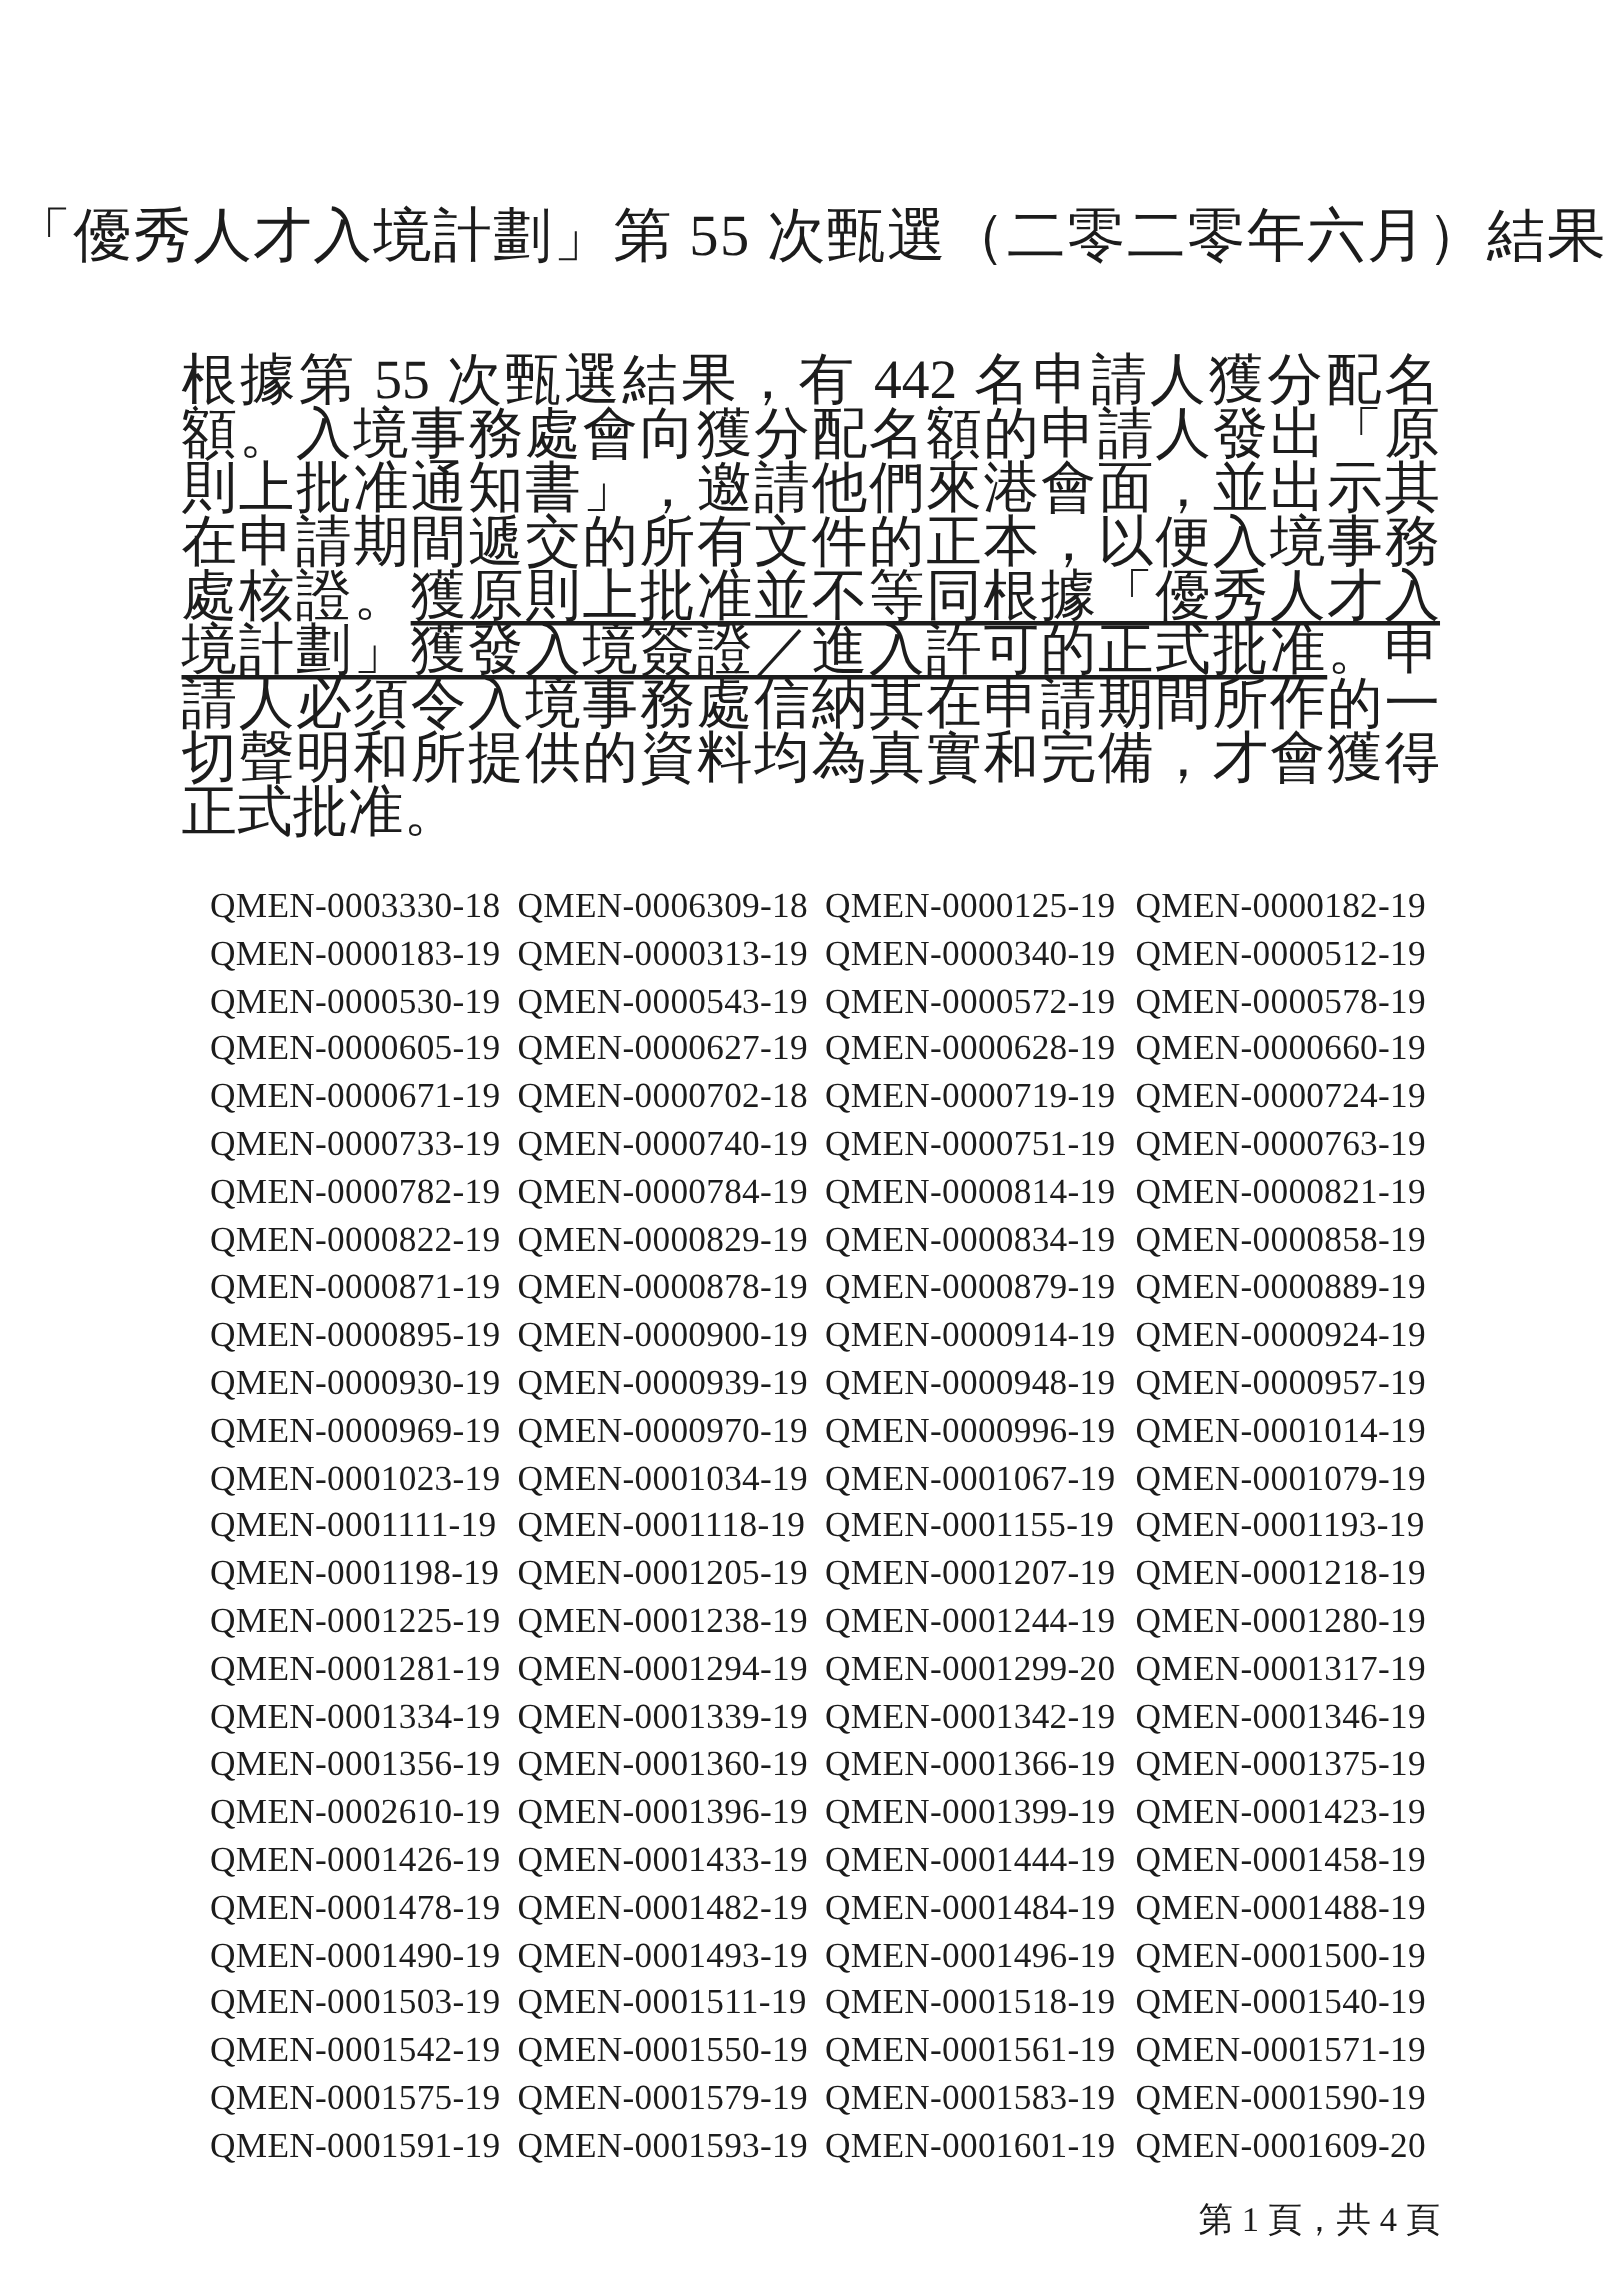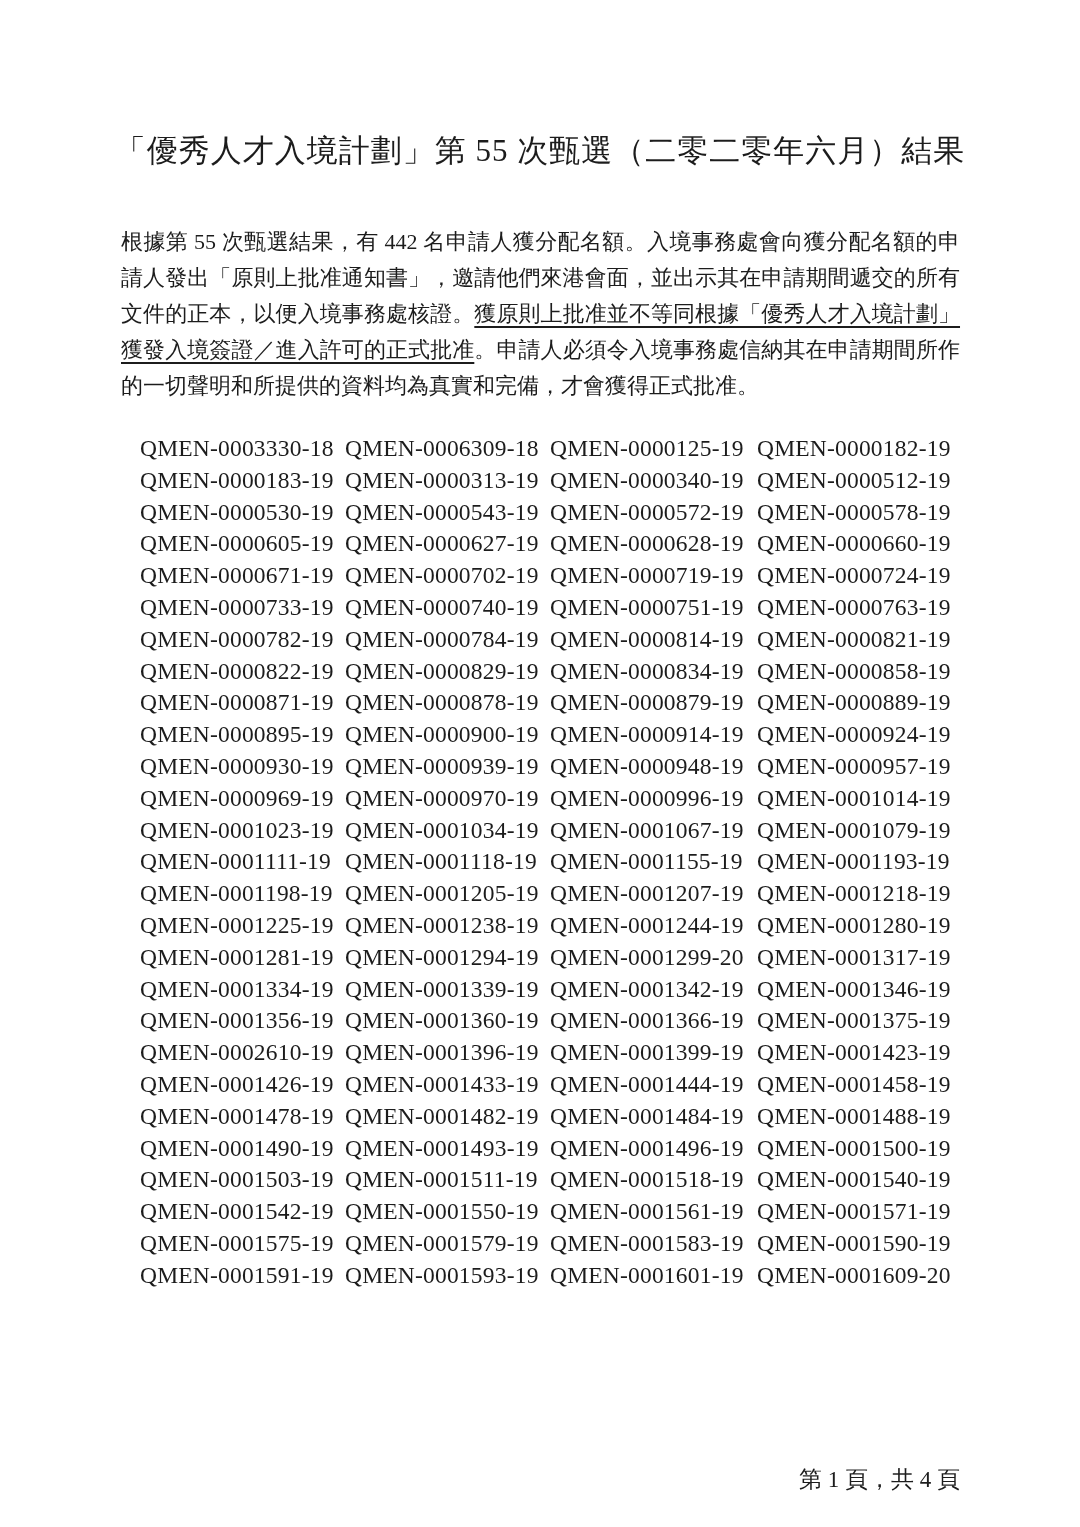--- a/index.html
+++ b/index.html
@@ -12,28 +12,28 @@
     width: 1080px;
     height: 1527px;
     background: #ffffff;
     color: #1c1c1c;
     font-family: "Liberation Serif", "DejaVu Serif", serif;
     overflow: hidden;
   }
   .doc-title {
     padding-top: 130px;
     text-align: center;
-    font-size: 31px;
+    font-size: 39px;
     letter-spacing: 1px;
     font-weight: normal;
     margin: 0;
   }
   .body-paragraph {
     margin: 52px 120px 0 121px;
-    font-size: 22px;
+    font-size: 37px;
     line-height: 36px;
     text-align: justify;
     text-justify: inter-character;
   }
   .underlined-segment {
     text-decoration: underline;
     text-underline-offset: 5px;
   }
   .list-intro {
     margin: 37px 120px 0 121px;
@@ -79,21 +79,21 @@
       <div class="case-cell">QMEN-0000512-19</div>
       <div class="case-cell">QMEN-0000530-19</div>
       <div class="case-cell">QMEN-0000543-19</div>
       <div class="case-cell">QMEN-0000572-19</div>
       <div class="case-cell">QMEN-0000578-19</div>
       <div class="case-cell">QMEN-0000605-19</div>
       <div class="case-cell">QMEN-0000627-19</div>
       <div class="case-cell">QMEN-0000628-19</div>
       <div class="case-cell">QMEN-0000660-19</div>
       <div class="case-cell">QMEN-0000671-19</div>
-      <div class="case-cell">QMEN-0000702-19</div>
+      <div class="case-cell">QMEN-0000702-18</div>
       <div class="case-cell">QMEN-0000719-19</div>
       <div class="case-cell">QMEN-0000724-19</div>
       <div class="case-cell">QMEN-0000733-19</div>
       <div class="case-cell">QMEN-0000740-19</div>
       <div class="case-cell">QMEN-0000751-19</div>
       <div class="case-cell">QMEN-0000763-19</div>
       <div class="case-cell">QMEN-0000782-19</div>
       <div class="case-cell">QMEN-0000784-19</div>
       <div class="case-cell">QMEN-0000814-19</div>
       <div class="case-cell">QMEN-0000821-19</div>

